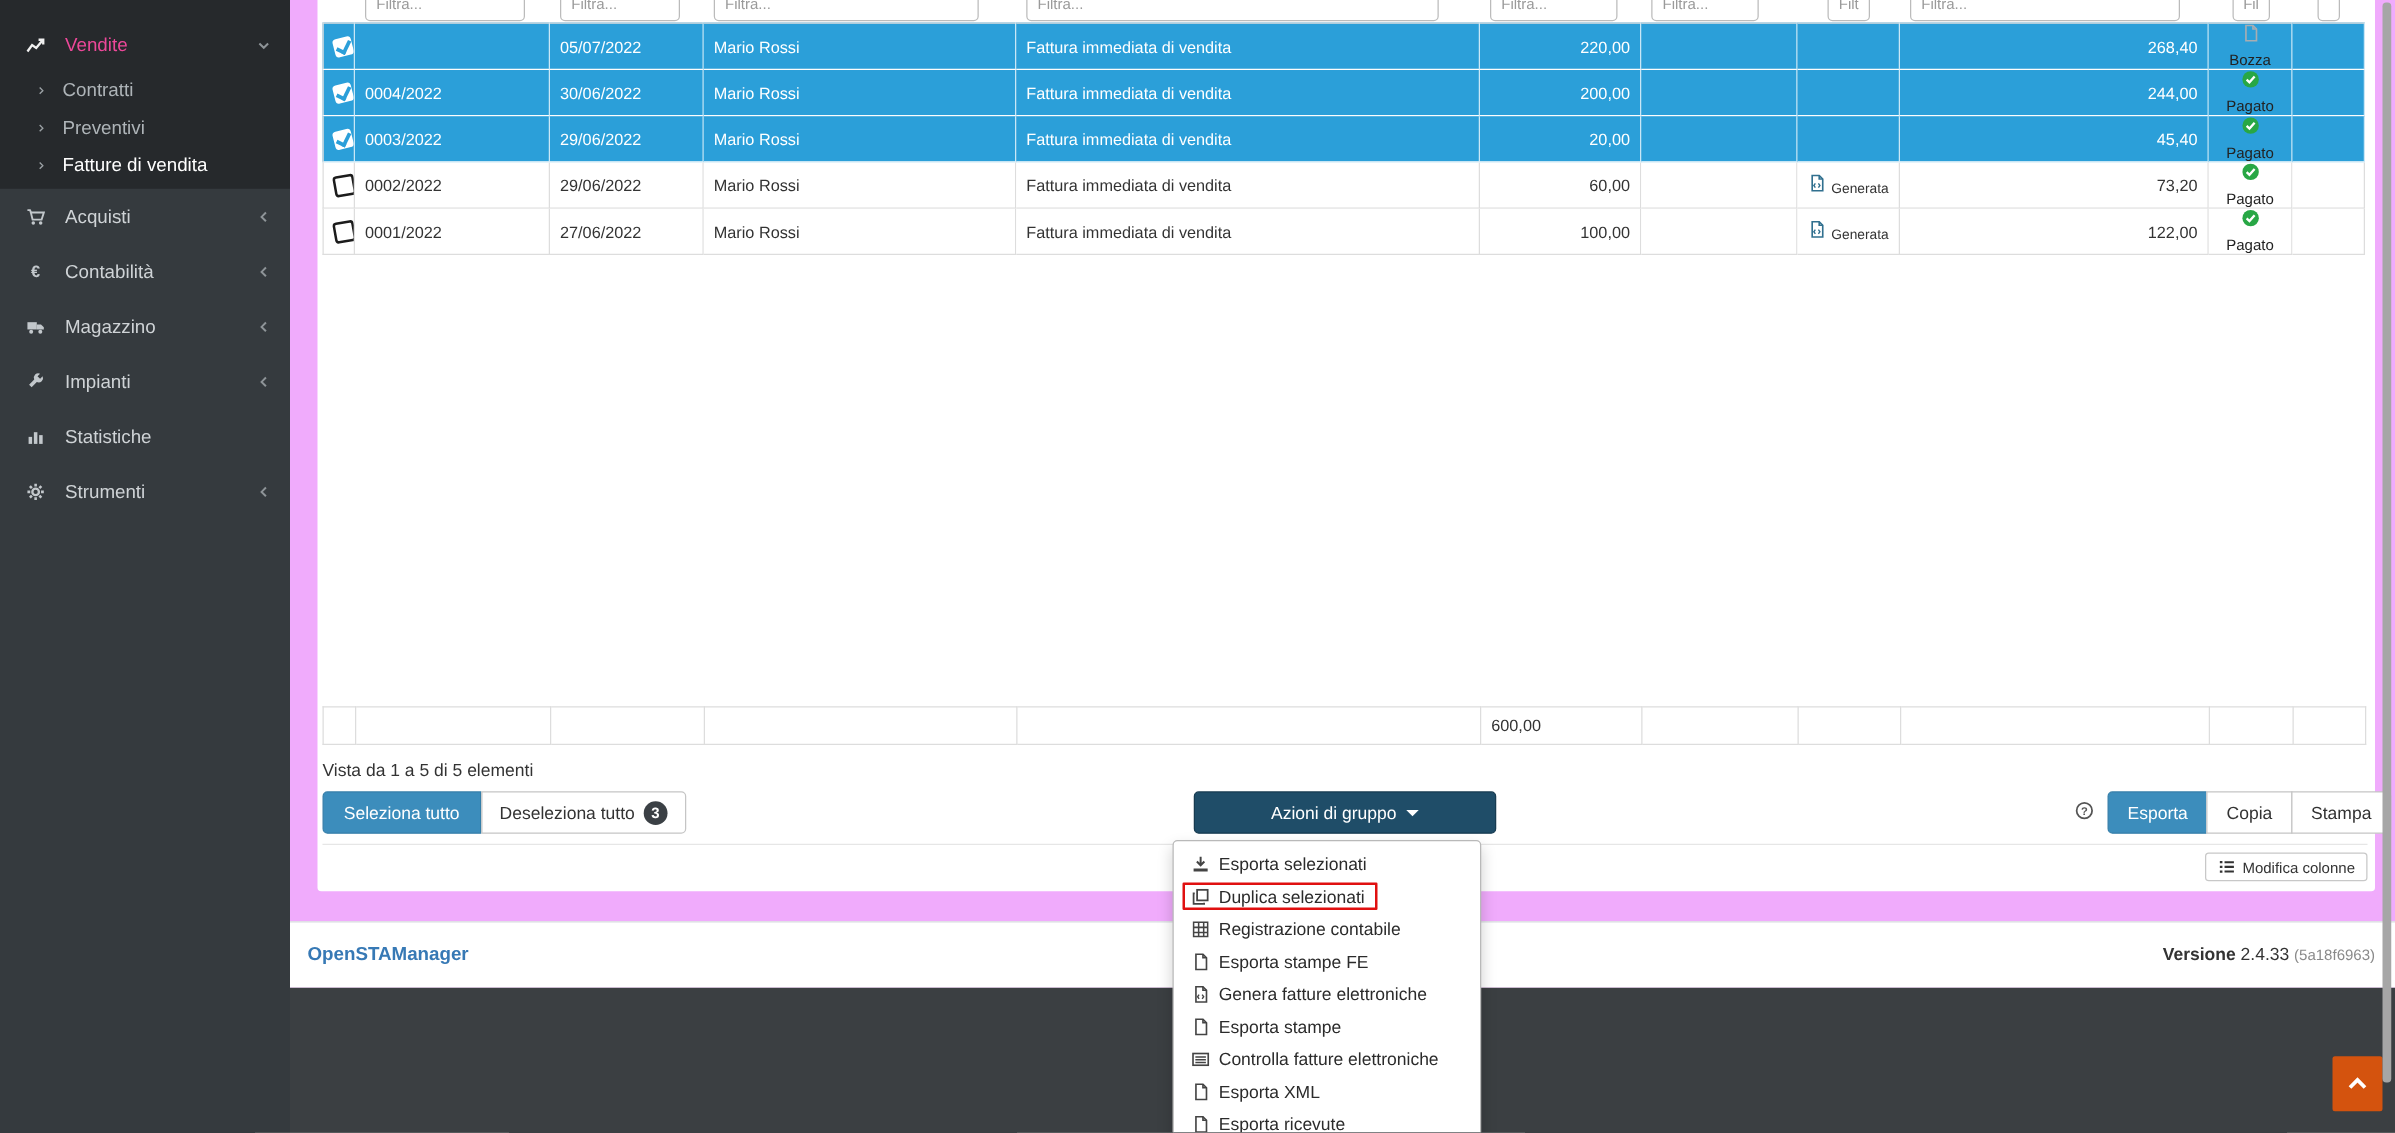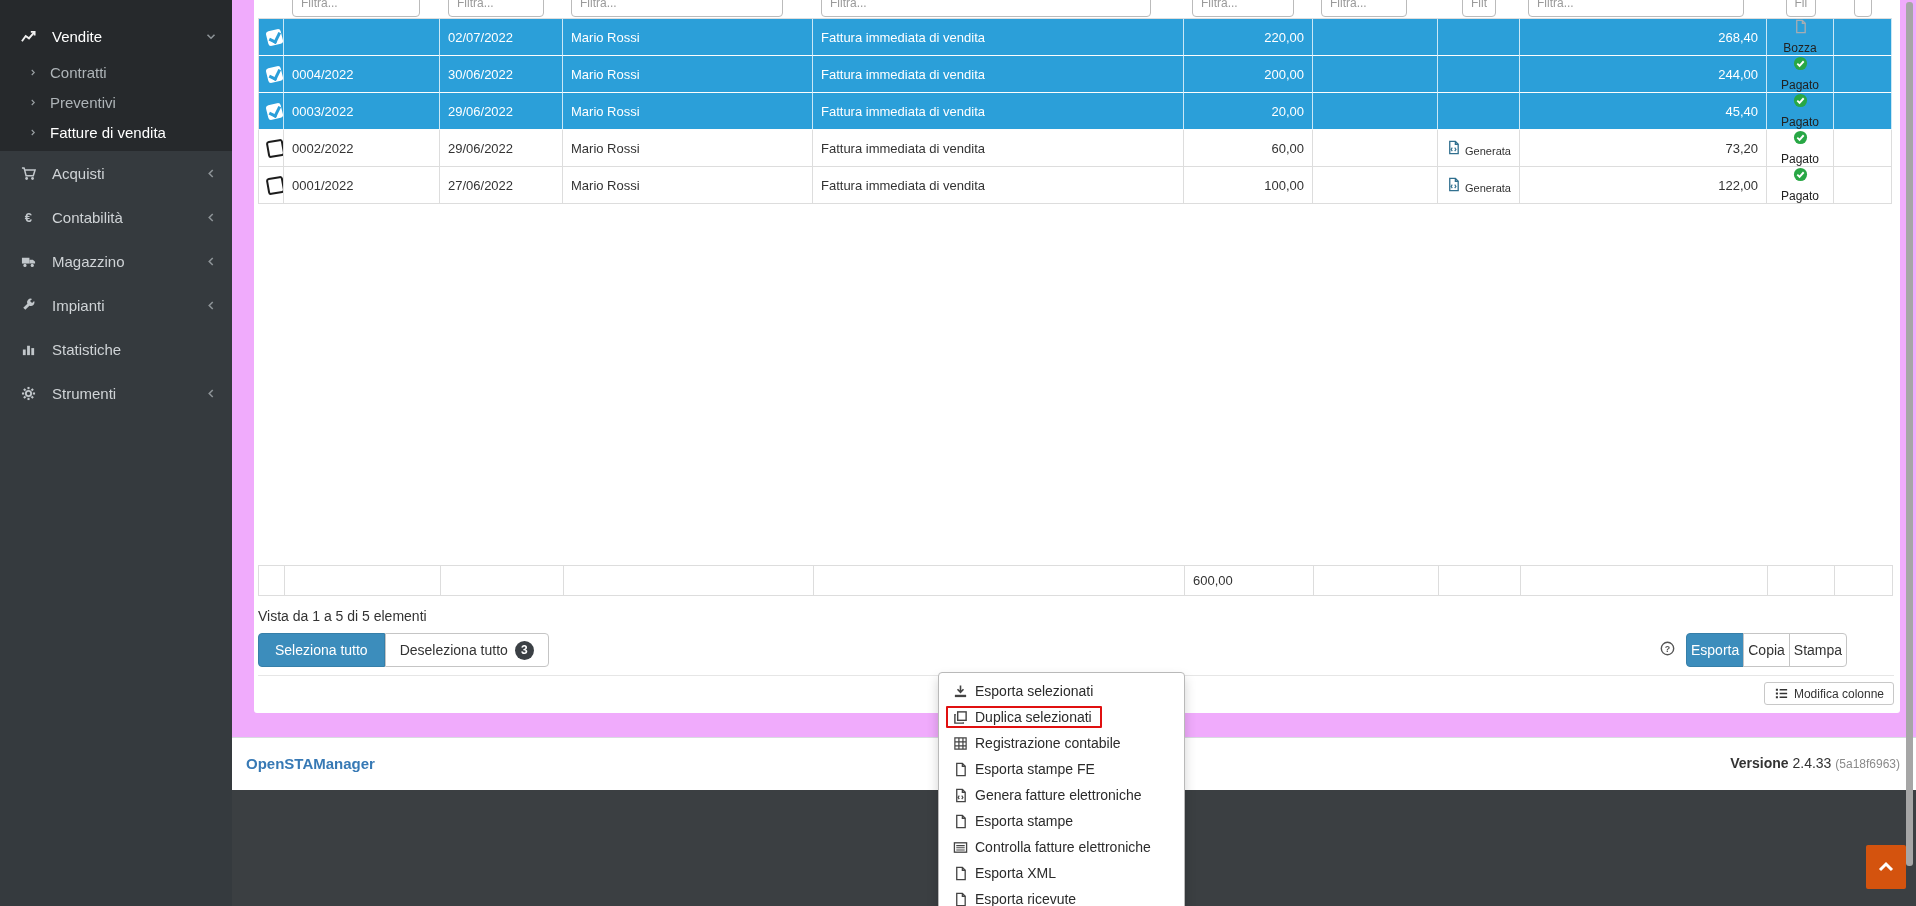--- a/index.html
+++ b/index.html
@@ -2,21 +2,21 @@
 <html><head>
 <meta charset="utf-8">
 <style>
   html,body{margin:0;padding:0;background:#2d3032;}
   .app{position:relative;width:1916px;height:906px;overflow:hidden;background:#3b3f42;
        font-family:"Liberation Sans",sans-serif;-webkit-font-smoothing:antialiased;}
   
   .sidebar{position:absolute;left:0;top:0;width:232px;height:906px;background:#353a3e;z-index:5;}
   .treeview-open{background:#26292c;padding:20px 0 4px;}
   .nav-parent{display:flex;align-items:center;height:44px;padding:0 14px 0 18px;color:#cfd3d6;font-size:15px;cursor:pointer;}
-  .treeview-open .nav-parent{height:32px;color:#ffffff;}
+  .treeview-open .nav-parent{height:32px;color:#ec4899;}
   .nav-parent .nicon{width:20px;height:16px;margin-right:14px;display:inline-flex;align-items:center;justify-content:center;color:#c2c7cb;}
   .treeview-open .nav-parent .nicon{color:#f0f0f0;}
   .nav-parent .nlabel{flex:1;}
   .nav-parent .nchev{color:#8d9397;display:inline-flex;width:14px;justify-content:center;}
   .nav-children{list-style:none;margin:5px 0 0;padding:0;}
   .nav-child{display:flex;align-items:center;height:30px;padding-left:28px;font-size:15px;color:#aeb4b8;cursor:pointer;}
   .nav-child .cchev{width:10px;margin-right:12px;display:inline-flex;color:#9aa0a4;}
   .nav-child.active{color:#ffffff;}
   
   .content{position:absolute;left:232px;top:0;width:1684px;height:790px;background:#f0abfc;}
@@ -54,21 +54,21 @@
   .btn-white{background:#fff;color:#333;border-color:#c5c5c5;}
   .selgroup .btn{border-radius:0;}
   .selgroup .btn:first-child{border-radius:4px 0 0 4px;padding:0 16px;}
   .selgroup .btn:last-child{border-radius:0 4px 4px 0;padding:16px 14px;gap:7px;}
   .badge{background:#3b4045;color:#fff;border-radius:50%;width:19px;height:19px;display:inline-flex;
          align-items:center;justify-content:center;font-size:12px;font-weight:bold;}
   .btn-dark{position:absolute;left:723px;top:633px;width:242px;background:#1f4d68;color:#fff;border-color:#173b50;gap:8px;}
   .caret{width:0;height:0;border-left:5px solid transparent;border-right:5px solid transparent;border-top:5px solid #fff;}
   .help{position:absolute;left:1428px;top:641px;width:17px;height:17px;color:#555;}
   .expgroup{position:absolute;left:1454px;top:633px;display:flex;}
-  .expgroup .btn{border-radius:0;padding:0 4px;}
+  .expgroup .btn{border-radius:0;padding:0 15px;}
   .expgroup .btn:first-child{border-radius:4px 0 0 4px;}
   .expgroup .btn:last-child{border-radius:0 4px 4px 0;}
   .expgroup .btn + .btn{margin-left:-1px;}
   .hrline{position:absolute;left:26px;top:675px;width:1636px;height:1px;background:#e6e6e6;}
   .btn-cols{position:absolute;right:22px;top:682px;height:23px;font-size:12px;background:#fff;border:1px solid #c8c8c8;
             border-radius:3px;display:inline-flex;align-items:center;gap:5px;padding:0 9px;color:#333;cursor:pointer;}
   
   .dropdown{position:absolute;left:706px;top:672px;width:245px;background:#fff;border:1px solid #b9b9b9;
             border-radius:4px;box-shadow:0 6px 12px rgba(0,0,0,.18);padding:5px 0;z-index:40;list-style:none;margin:0;}
   .dropdown li{height:26px;display:flex;align-items:center;padding:0 10px 0 14px;font-size:14px;color:#2b2b2b;cursor:pointer;}
@@ -294,21 +294,21 @@
                 <input placeholder="Filtra..." style="width: 16px;">
               </td>
             </tr>
           </thead>
           <tbody class="rows">
             <tr class="sel">
               <td class="cen">
                 <div class="cbx-on"></div>
               </td>
      <td></td>
-     <td>02/07/2022</td>
+     <td>05/07/2022</td>
      <td>Mario Rossi</td>
      <td>Fattura immediata di vendita</td>
      <td class="num">220,00</td>
      <td></td>
      <td></td>
      <td class="num">268,40</td>
      <td>
                 <span class="statuscell">
                   <span style="color:#a8adb2"><svg width="15" height="15" viewBox="0 0 16 16" fill="none" xmlns="http://www.w3.org/2000/svg">
                       <path d="M4 1.5h6l3 3V14.5H4z" stroke="currentColor" stroke-width="1.4"></path>
@@ -469,20 +469,24 @@
     <div class="info">Vista da 1 a 5 di 5 elementi</div>
 
     <div class="selgroup">
       <button class="btn btn-blue">Seleziona tutto</button>
       <button class="btn btn-white">
         <span>Deseleziona tutto</span>
         <span class="badge">3</span>
       </button>
     </div>
 
+    <button class="btn btn-dark">
+      <span>Azioni di gruppo</span>
+      <span class="caret"></span>
+    </button>
 
     <span class="help">
         <svg width="15" height="15" viewBox="0 0 16 16" fill="none" xmlns="http://www.w3.org/2000/svg">
           <circle cx="8" cy="8" r="6.6" stroke="currentColor" stroke-width="1.5"></circle>
           <text x="8" y="11.4" font-size="9.5" font-weight="bold" text-anchor="middle" fill="currentColor" font-family="Liberation Sans,sans-serif">?</text>
         </svg>
       </span>
 
     <div class="expgroup">
       <button class="btn btn-blue">Esporta</button>

